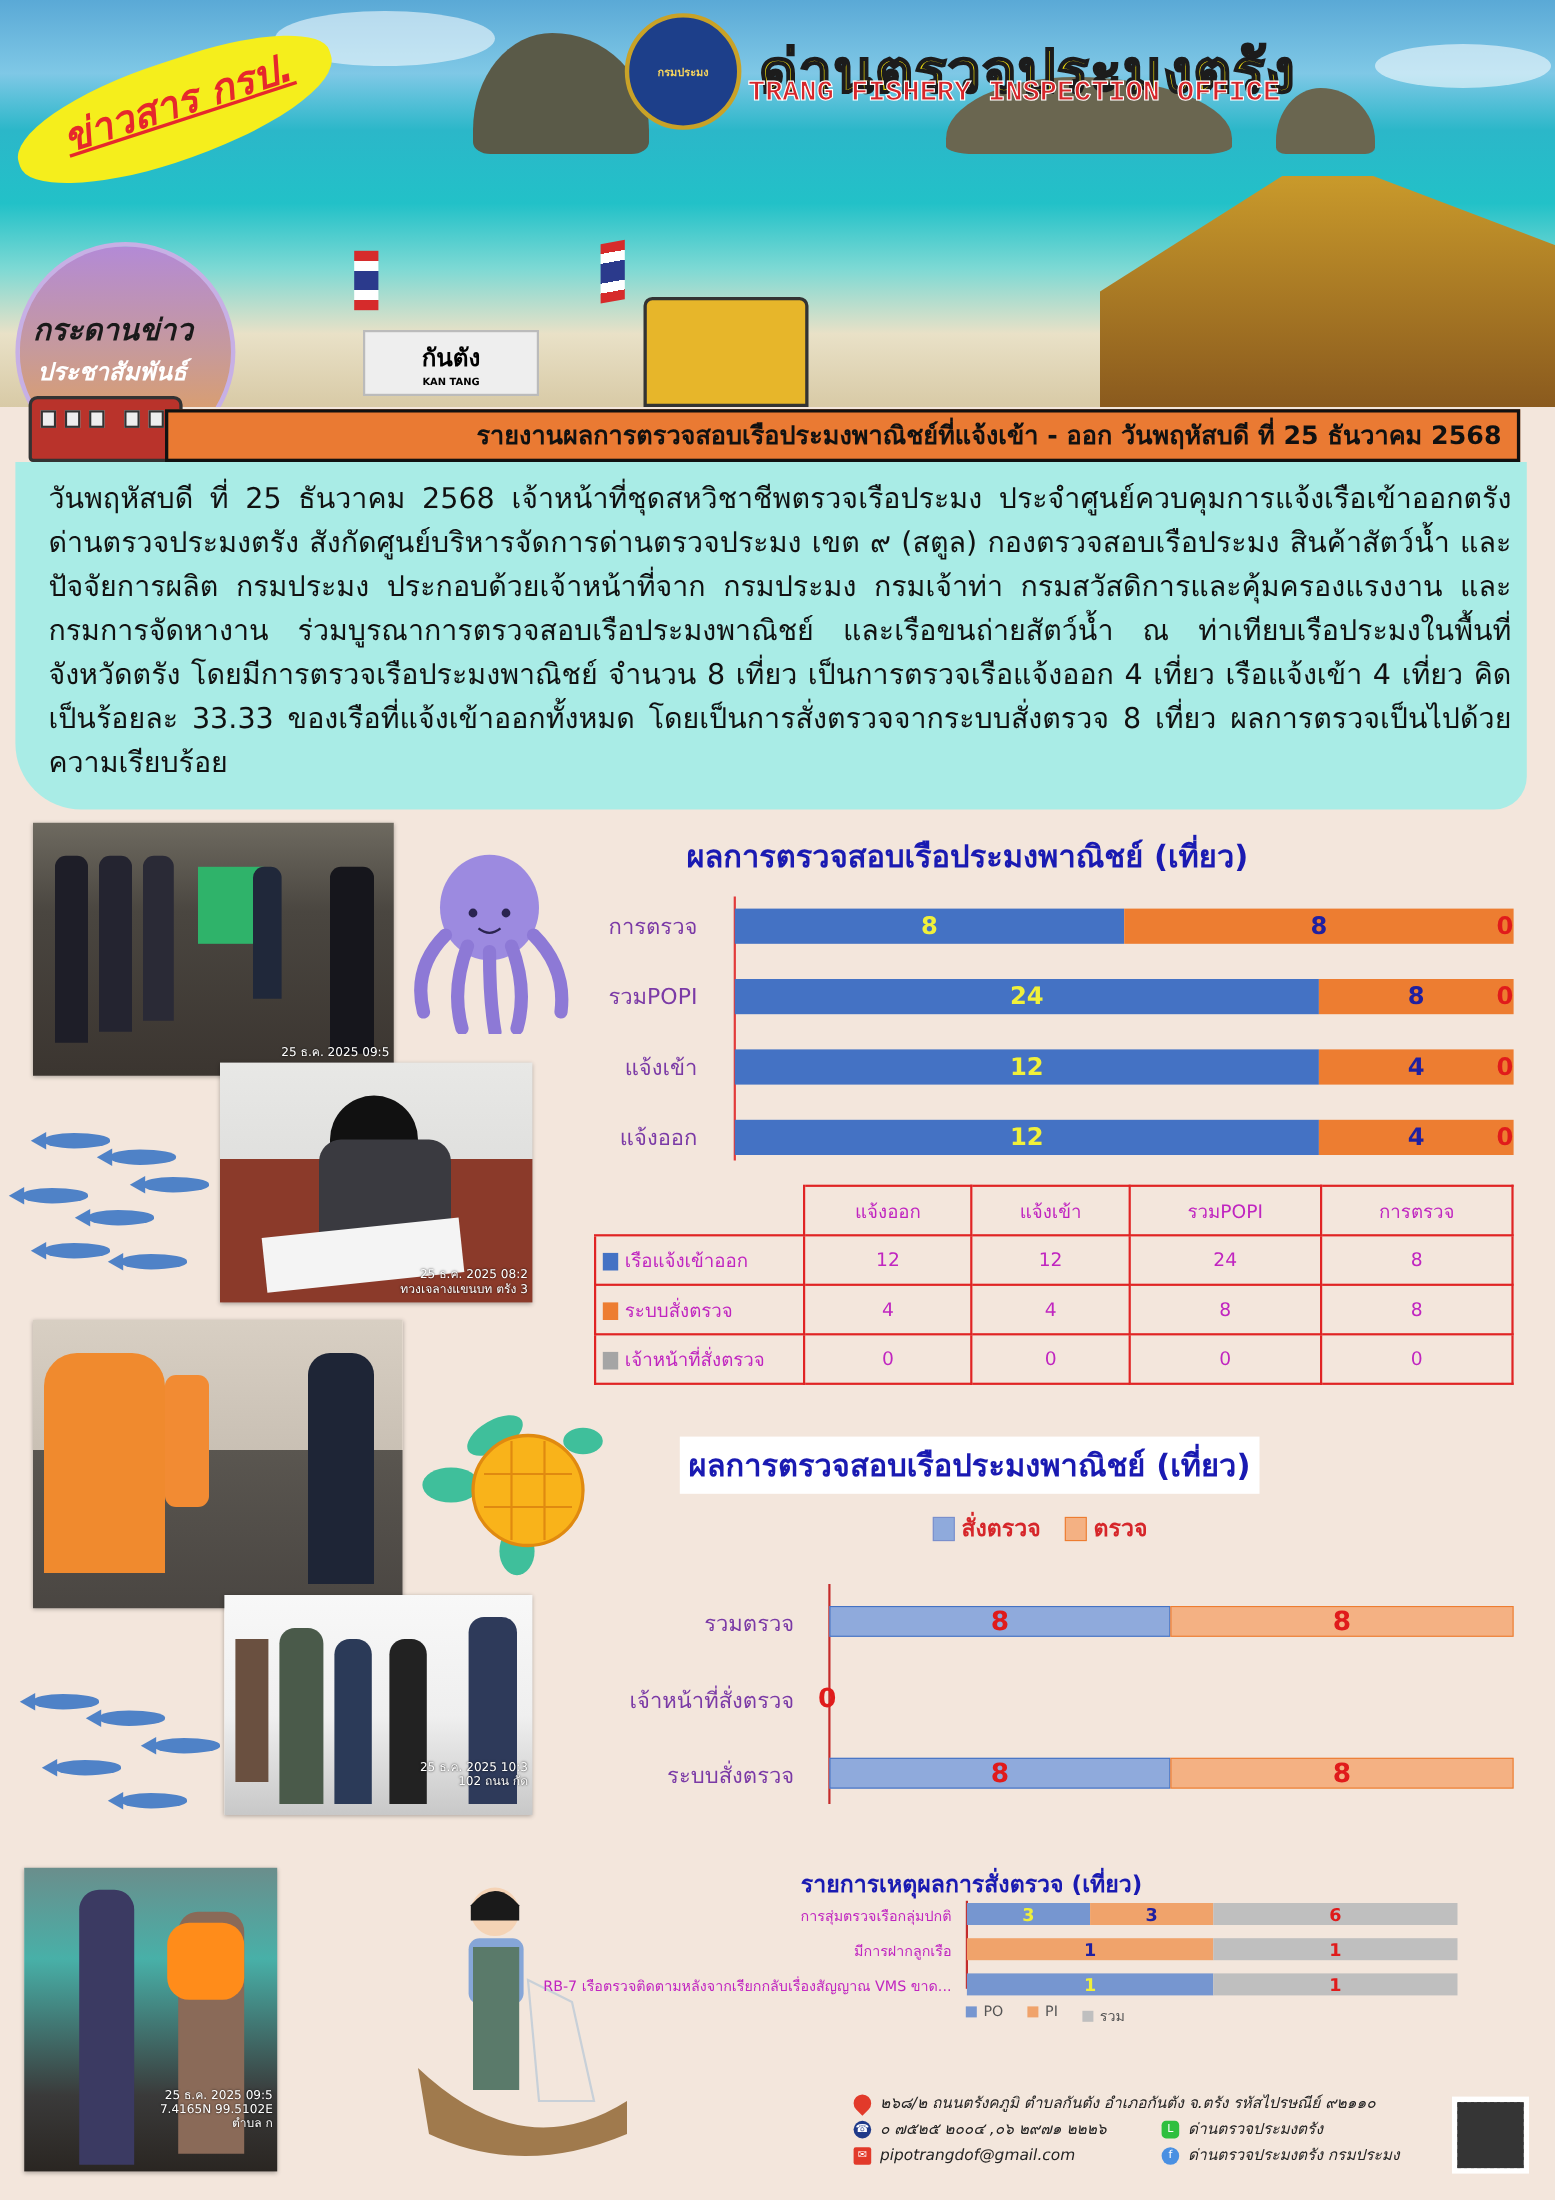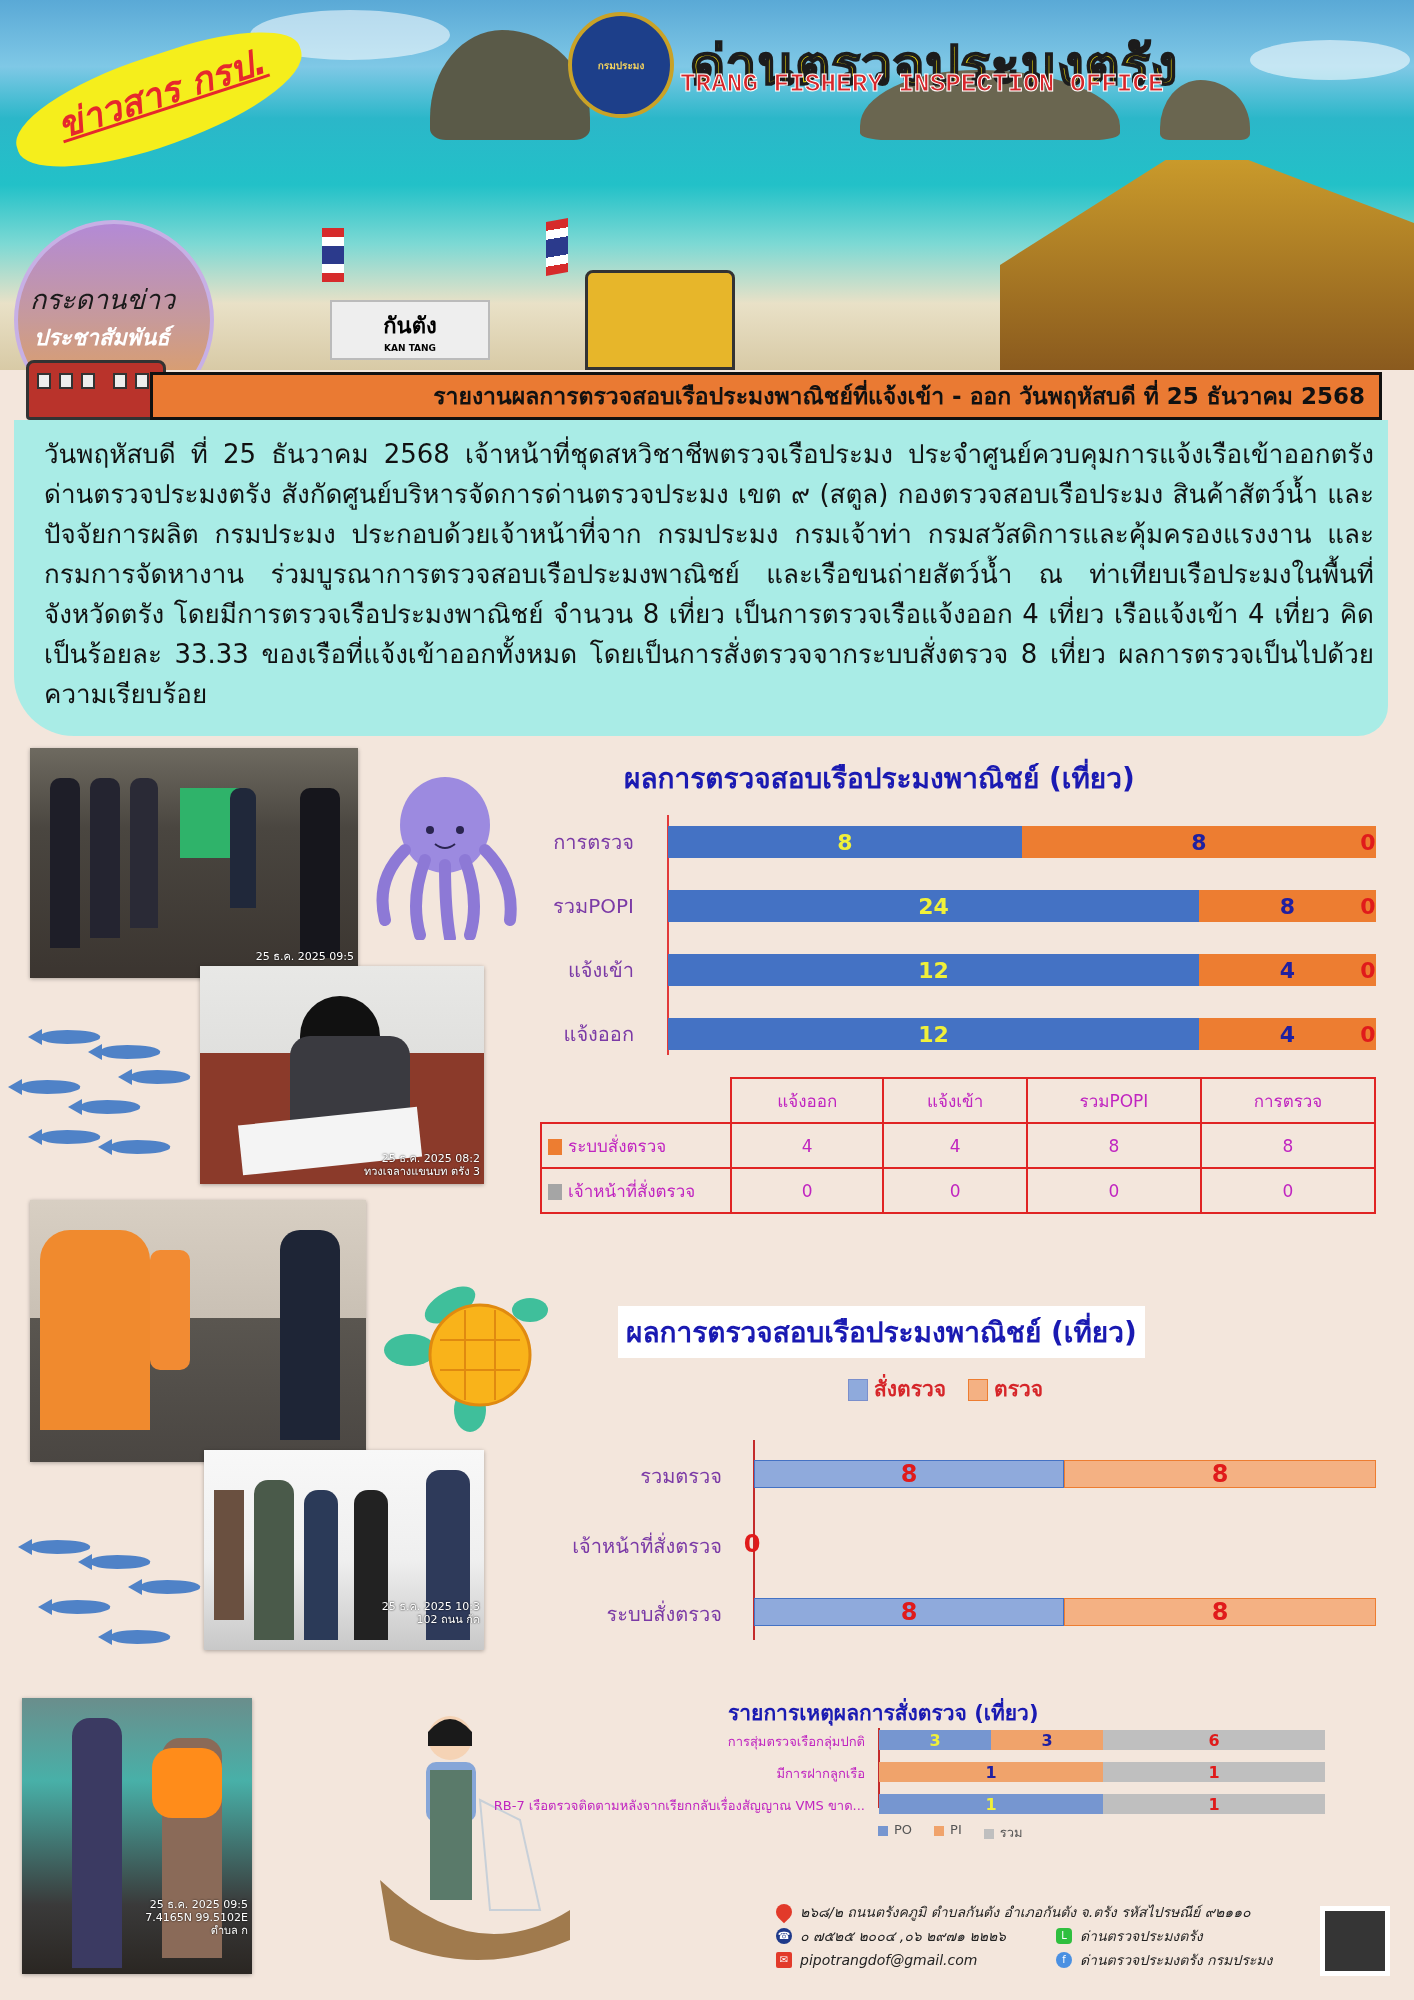--- a/index.html
+++ b/index.html
@@ -9,21 +9,21 @@
 .mountain{position:absolute;background:#5a5a48;border-radius:45% 55% 10% 10%/80% 80% 10% 10%}
 .logo-circle{position:absolute;border-radius:50%;display:flex;align-items:center;justify-content:center;font-size:10px;font-weight:bold;text-align:center}
 .title-th{position:absolute;left:690px;top:22px;font-size:54px;font-weight:bold;color:#f4e20c;-webkit-text-stroke:2px #1c1c1c;letter-spacing:1px;font-family:"Liberation Sans",sans-serif}
 .title-en{position:absolute;left:680px;top:69px;font-size:26px;font-weight:bold;color:#d6262a;-webkit-text-stroke:1px #fff;font-family:Liberation Mono, monospace}
 .sub1,.sub2{position:absolute;font-size:22px;font-weight:bold;color:#e8283a;-webkit-text-stroke:.5px #fff;text-shadow:0 0 3px #fff}
 .sub1{left:380px;top:152px}.sub2{left:322px;top:188px}
 .news-badge{position:absolute;left:8px;top:36px;width:300px;height:120px;transform:rotate(-18deg)}
 .news-badge .blob{position:absolute;left:0;top:20px;width:300px;height:90px;background:#f5ee1c;border-radius:50% 40% 55% 45%}
 .news-badge .txt{position:absolute;left:46px;top:30px;font-size:36px;font-weight:bold;color:#e6282c;font-style:italic;text-decoration:underline}
 .pr-circle{position:absolute;left:14px;top:220px;width:200px;height:200px;border-radius:50%;background:linear-gradient(180deg,#b38ad6 0%,#c79a9a 50%,#e7a14f 100%);border:4px solid #c7b0e5}
-.pr-l1{position:absolute;left:30px;top:278px;font-size:27px;font-weight:normal;color:#1a1a1a;font-style:italic}
+.pr-l1{position:absolute;left:30px;top:278px;font-size:27px;font-weight:bold;color:#1a1a1a;font-style:italic}
 .pr-l2{position:absolute;left:34px;top:320px;font-size:22px;font-weight:bold;color:#fff;font-style:italic}
 .train{position:absolute;left:26px;top:360px;width:140px;height:60px;background:#b9332b;border:3px solid #333;border-radius:8px 8px 4px 4px}
 .train i{position:absolute;top:10px;width:14px;height:16px;background:#eee;border:2px solid #333}
 .train-station{position:absolute;left:1000px;top:160px;width:414px;height:210px;background:linear-gradient(180deg,#c99a2b,#8a5a1e);clip-path:polygon(40% 0,60% 0,100% 30%,100% 100%,0 100%,0 50%)}
 .flag{position:absolute;width:22px;height:54px;background:repeating-linear-gradient(180deg,#d62b2b 0 9px,#fff 9px 18px,#2b3a8c 18px 36px,#fff 36px 45px,#d62b2b 45px 54px)}
 .sign{position:absolute;left:330px;top:300px;width:160px;height:60px;background:#eee;border:2px solid #bbb;font-size:22px;font-weight:bold;text-align:center;padding-top:6px}
 .sign small{display:block;font-size:9px}
 .loco{position:absolute;left:585px;top:270px;width:150px;height:100px;background:#e7b62a;border:3px solid #333;border-radius:8px 8px 0 0}
 .banner{position:absolute;left:150px;top:372px;width:1232px;height:48px;background:#ea7a33;border:3px solid #111;display:flex;align-items:center;justify-content:flex-end;padding-right:14px}
 .banner span{font-size:23px;font-weight:bold;color:#111}
@@ -226,20 +226,27 @@
 <table class="dt">
   <tbody>
       <tr>
     <td class="blank" style="width:190px"></td>
     <td>แจ้งออก</td>
     <td>แจ้งเข้า</td>
     <td>รวมPOPI</td>
     <td>การตรวจ</td>
   </tr>
   <tr>
+    <td class="rl"><span class="sw" style="background:#4472c4"></span><span>เรือแจ้งเข้าออก</span></td>
+    <td>12</td>
+    <td>12</td>
+    <td>24</td>
+    <td>8</td>
+  </tr>
+  <tr>
     <td class="rl"><span class="sw" style="background:#ed7d31"></span><span>ระบบสั่งตรวจ</span></td>
     <td>4</td>
     <td>4</td>
     <td>8</td>
     <td>8</td>
   </tr>
   <tr>
     <td class="rl"><span class="sw" style="background:#a5a5a5"></span><span>เจ้าหน้าที่สั่งตรวจ</span></td>
     <td>0</td>
     <td>0</td>

